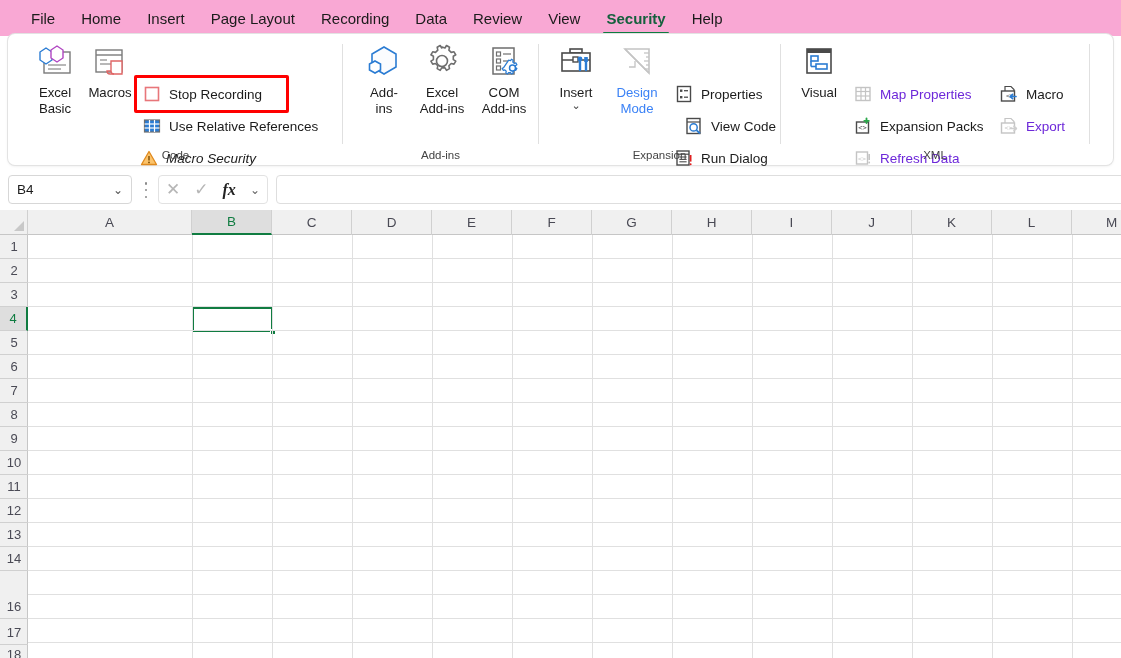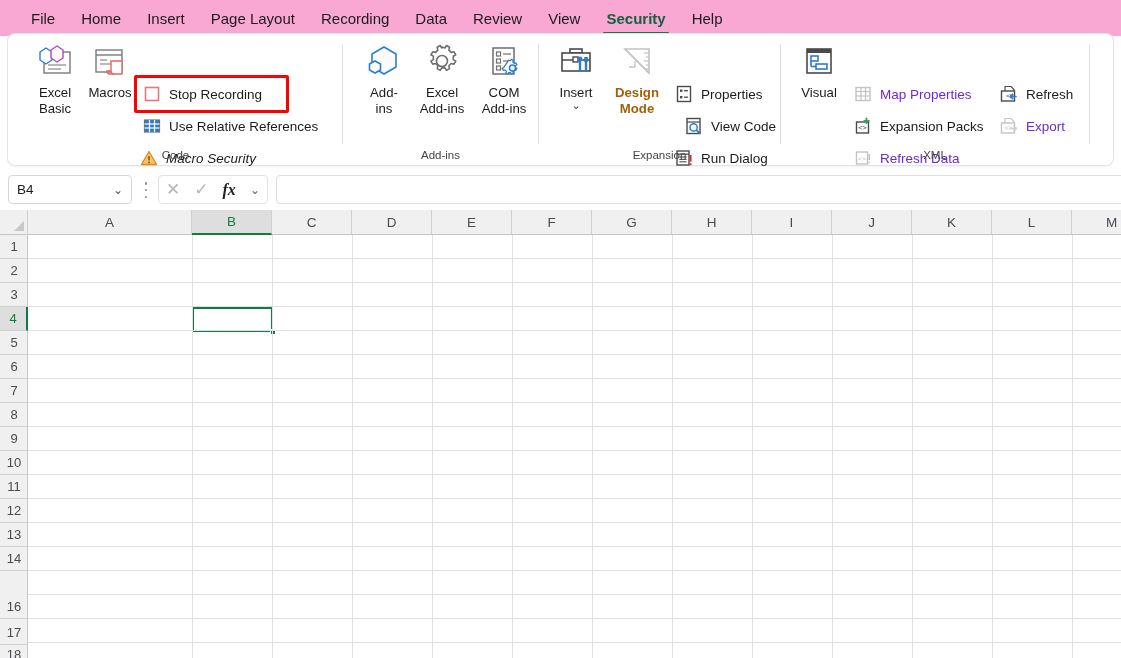--- a/index.html
+++ b/index.html
@@ -64,21 +64,21 @@
     display: flex; flex-direction: column;
     align-items: center;
     cursor: default;
   }
   .bigbtn .bico { height: 42px; display: flex; align-items: center; justify-content: center; }
   .bigbtn .blab {
     font-size: 13.2px; color: #1b1b1b;
     text-align: center; line-height: 16px;
     margin-top: 3px;
   }
-  .bigbtn.disabled .blab { color: #a16207; font-weight: bold; }
+  .bigbtn.disabled .blab { color: #3b82f6; }
 
   
   .smbtn {
     position: absolute;
     display: flex; align-items: center;
     height: 26px;
     cursor: default;
   }
   .smbtn .sico {
     width: 20px; height: 20px;
@@ -529,21 +529,21 @@
         <svg width="18" height="18" viewBox="0 0 18 18">
           <path d="M5 1.5 h6 l3 3 v3 h-9 z" fill="#fff" stroke="#4a4a4a" stroke-width="1.2"></path>
           <rect x="1.5" y="6" width="13" height="10" fill="#fff" stroke="#4a4a4a" stroke-width="1.4"></rect>
           <text x="6" y="13.4" font-size="6.5" fill="#4a4a4a" font-family="monospace">&lt;&gt;</text>
           <g stroke="#2b7cd3" stroke-width="1.7" fill="none" stroke-linecap="round" stroke-linejoin="round">
             <line x1="16" y1="11.5" x2="10.5" y2="11.5"></line>
             <polyline points="12.6,9.4 10.3,11.5 12.6,13.6"></polyline>
           </g>
         </svg>
       </div>
-      <div class="slab">Refresh</div>
+      <div class="slab">Macro</div>
     </div>
 
     <div class="smbtn disabled" style="left:218px;top:79px;">
       <div class="sico">
         <svg width="18" height="18" viewBox="0 0 18 18">
           <path d="M5 1.5 h6 l3 3 v3 h-9 z" fill="#fff" stroke="#c4c4c4" stroke-width="1.2"></path>
           <rect x="1.5" y="6" width="13" height="10" fill="#fff" stroke="#c4c4c4" stroke-width="1.4"></rect>
           <text x="4.5" y="13.4" font-size="6.5" fill="#c4c4c4" font-family="monospace">&lt;&gt;</text>
           <g stroke="#cfcfcf" stroke-width="1.7" fill="none" stroke-linecap="round" stroke-linejoin="round">
             <line x1="10.5" y1="11.5" x2="16" y2="11.5"></line>

